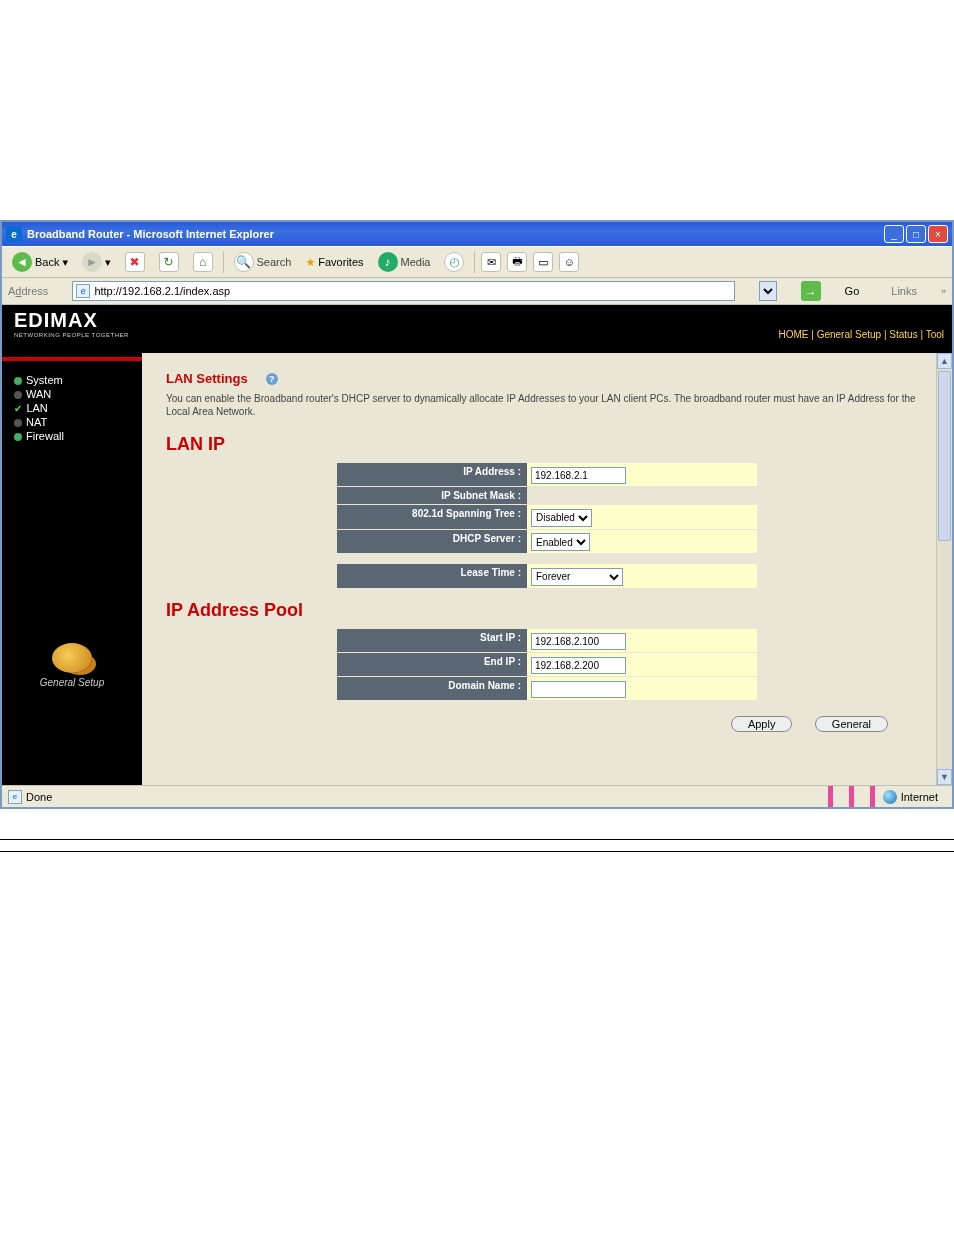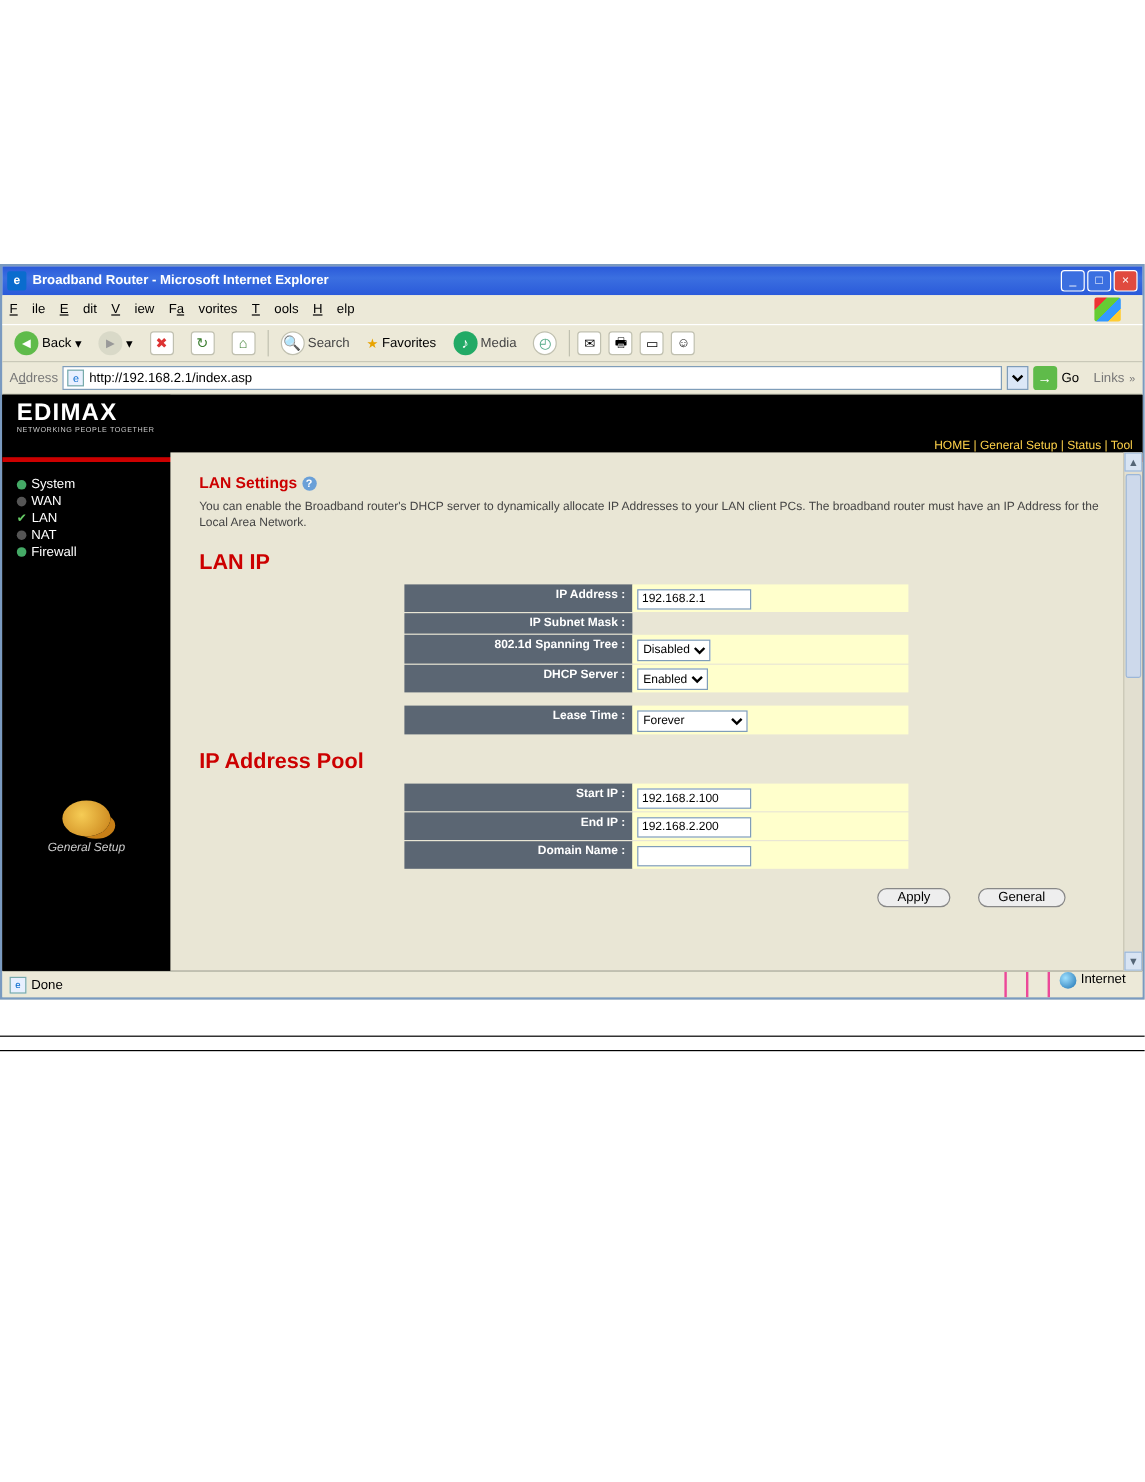--- a/index.html
+++ b/index.html
@@ -24,91 +24,82 @@
   .stop { border: 1px solid #c0c0b0; color: #d33; background:#fff; border-radius:3px;}
   .refresh { border:1px solid #c0c0b0; background:#fff; color:#3a7d2e; border-radius:3px;}
   .home { border:1px solid #c0c0b0; background:#fff; color:#3a7d2e; border-radius:3px;}
   .tsep { width:1px; height:22px; background:#c0c0b0; }
   .search { color:#444; }
   .search .tico{ background:#fff; border:1px solid #c0c0b0; color:#666; border-radius:50%;}
   .favico { color:#e8a300;}
   .media { color:#444;}
   .hist { background:#fff; border:1px solid #c0c0b0; color:#5a8; border-radius:50%;}
   .smallico { width:20px; height:20px; border:1px solid #c0c0b0; background:#fff; border-radius:3px; display:inline-flex;align-items:center;justify-content:center;font-size:11px;}
-  .addrbar { background:#ece9d8; padding:3px 6px; display:flex; align-items:center; gap:4px; font-size:11px; border-bottom:1px solid #c0c0b0;}
+  .addrbar { background:#ece9d8; padding:3px 6px; display:flex; align-items:center; gap:24px; font-size:11px; border-bottom:1px solid #c0c0b0;}
   .addrbar .addr-label { color:#777; }
   .addrbar .addr-input { flex:1; display:flex; align-items:center; background:#fff; border:1px solid #7f9db9; height:20px; padding:0 3px;}
   .addrbar .addr-input .pageico{ width:14px;height:14px; background:#e8f0ff; border:1px solid #7aa; margin-right:4px; font-size:9px; display:flex;align-items:center;justify-content:center;color:#06c;}
   .addrbar select.dd { width:18px;height:20px; border:1px solid #7f9db9; background:#dbe7f7;}
   .gobtn { width:20px;height:20px;background:#5fbb4a;border-radius:3px;color:#fff;display:flex;align-items:center;justify-content:center;font-size:12px;}
   .content { display:flex; background:#000; height:480px; position:relative;}
   .header { position:absolute; top:0; left:0; right:0; background:#000; border-bottom:4px solid #c00; height:56px;}
   .logo { color:#fff; font-weight:bold; font-size:20px; font-family: Arial Black, Arial; letter-spacing:1px; padding: 4px 12px 0;}
   .logo .sub { font-size:6px; letter-spacing:0.5px; display:block; color:#ccc; font-weight:normal;}
-  .topnav { position:absolute; right:8px; bottom:4px; font-size:10px; color:#ffd24a;}
+  .topnav { position:absolute; right:8px; bottom:17px; font-size:10px; color:#ffd24a;}
   .topnav a{ color:#ffd24a; text-decoration:none; cursor:pointer;}
   .sidebar { width:140px; background:#000; color:#fff; padding-top:68px; font-size:11px;}
   .sidebar .item{ padding:1px 12px; cursor:pointer;}
   .sidebar .item .bullet{ display:inline-block; width:8px;height:8px;border-radius:50%; background:#4a6; margin-right:4px; vertical-align:middle;}
   .sidebar .item.inactive .bullet{ background:#555;}
   .sidebar .item.check::before{content:"✔";color:#6c6;margin-right:4px;font-size:10px;}
   .sidebar .footer-icon{ margin-top:200px; text-align:center;}
   .sidebar .footer-icon .gear{ width:40px;height:30px;background:radial-gradient(circle at 40% 40%,#f6cc55,#c77f17); border-radius:50%; margin:0 auto; box-shadow: 8px 6px 0 -4px #c77f17;}
   .sidebar .footer-icon .label{ font-style:italic; font-size:10px; color:#ccc; margin-top:4px;}
   .main { flex:1; background:#e9e6d5; padding:18px 24px 18px 24px; margin-top:48px; overflow:auto; position:relative;}
-  .main h1{ color:#c00; font-size:13px; font-weight:bold; margin-bottom:6px; display:flex; align-items:center; gap:4px;}
+  .main h1{ color:#c00; font-size:13px; font-weight:bold; margin-bottom:6px; display:flex; align-items:center; gap:18px;}
   .main h1 .help{ width:12px;height:12px;border-radius:50%;background:#6aa0d8;color:#fff;font-size:9px;display:inline-flex;align-items:center;justify-content:center;cursor:pointer;}
   .main p.desc{ font-size:10px; color:#444; margin-bottom:16px; line-height:1.3;}
   .main h2{ color:#c00; font-size:18px; font-weight:bold; margin:12px 0 8px;}
   .formtable { width:420px; margin:0 auto;}
   .formrow{ display:flex; margin-bottom:1px;}
   .formrow .lbl{ width:190px; background:#5b6673; color:#fff; font-size:10px; text-align:right; padding:3px 6px; font-weight:bold;}
   .formrow .val{ flex:1; background:#ffffcc; padding:2px 4px;}
   .formrow .val input[type=text]{ width:95px; font-size:10px; border:1px solid #7f9db9; padding:1px 3px; height:17px;}
   .formrow .val select{ font-size:10px; border:1px solid #7f9db9; height:18px; background:#fff;}
   .formgap{ height:10px;}
   .actions{ text-align:right; margin:14px 40px 0 0;}
   .actions button{ background:#eee; border:1px solid #888; border-radius:10px; padding:1px 16px; font-size:11px; cursor:pointer; margin-left:18px;}
   .scrollbar{ position:absolute; right:0; top:0; bottom:0; width:16px; background:#e2dfd0; border-left:1px solid #c8c5b4;}
   .scrollbar .up,.scrollbar .down{height:16px;background:#d8e4f3;border:1px solid #9cb7d8;font-size:9px;display:flex;align-items:center;justify-content:center;color:#567;}
   .scrollbar .down{position:absolute;bottom:0;left:0;right:0;}
   .scrollbar .thumb{position:absolute;left:1px;right:1px;top:18px;height:170px;background:#cdd9eb;border:1px solid #9cb7d8;border-radius:2px;}
   .statusbar{ background:#ece9d8; border-top:1px solid #c0c0b0; height:22px; display:flex; align-items:center; font-size:11px; padding:0 6px;}
   .statusbar .done-ico{ width:14px;height:14px;border:1px solid #7aa;background:#e8f0ff;margin-right:4px;font-size:8px;display:flex;align-items:center;justify-content:center;color:#06c;}
   .statusbar .spacer{flex:1;}
-  .statusbar .cell{border-left:2px solid #ec4899;height:100%;padding:0 8px;display:flex;align-items:flex-start;gap:4px;}
+  .statusbar .cell{border-left:5px solid #ec4899;height:100%;padding:0 8px;display:flex;align-items:center;gap:4px;}
   .statusbar .globe{width:14px;height:14px;border-radius:50%;background:radial-gradient(circle at 35% 35%,#9fe0ff,#1a6fb0);}
   .hr-region{ margin-top:30px; border-top:1px solid #000; height:4px;}
   .hr-region + .hr-region{ margin-top:8px;}
 </style>
 </head>
 <body>
 
 <div class="page">
   <div class="screenshot">
 
     <div class="titlebar">
       <span class="ie-icon">e</span>
       <span class="title-text">Broadband Router - Microsoft Internet Explorer</span>
       <div class="winbtns">
         <div class="winbtn">_</div>
         <div class="winbtn">□</div>
         <div class="winbtn close">×</div>
       </div>
     </div>
 
-    <div class="menubar">
-      <span><span class="u">F</span>ile</span>
-      <span><span class="u">E</span>dit</span>
-      <span><span class="u">V</span>iew</span>
-      <span>F<span class="u">a</span>vorites</span>
-      <span><span class="u">T</span>ools</span>
-      <span><span class="u">H</span>elp</span>
-      <span class="winlogo"></span>
-    </div>
 
     <div class="toolbar">
       <div class="tbtn"><span class="tico back">◄</span><span>Back</span> ▾</div>
       <div class="tbtn"><span class="tico fwd">►</span> ▾</div>
       <div class="tbtn">
           <span class="tico stop">✖</span>
         </div>
       <div class="tbtn">
           <span class="tico refresh">↻</span>
         </div>

